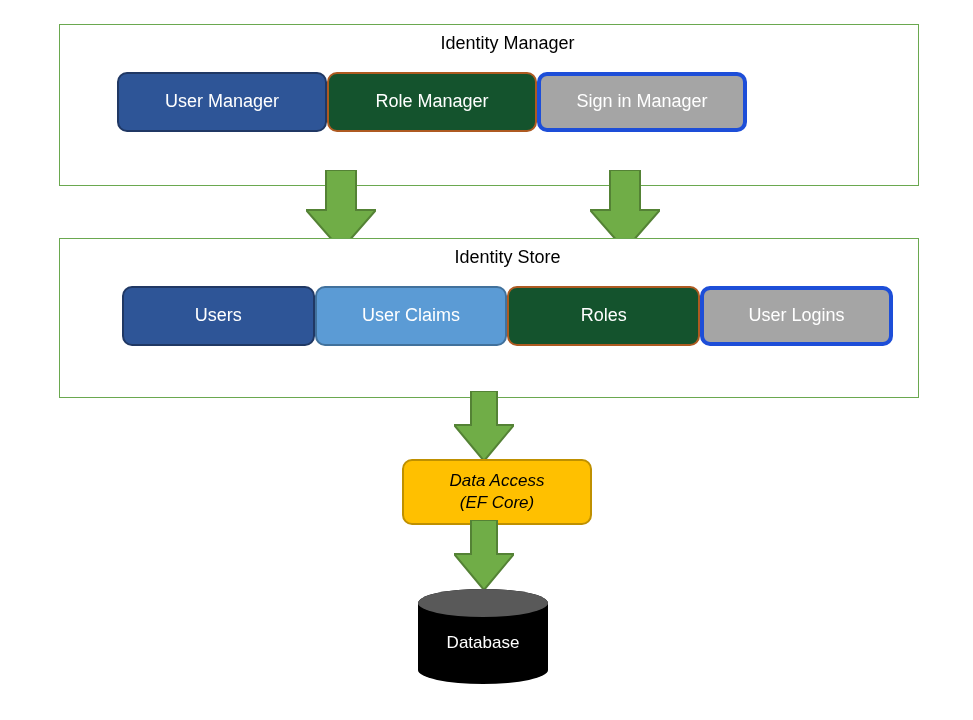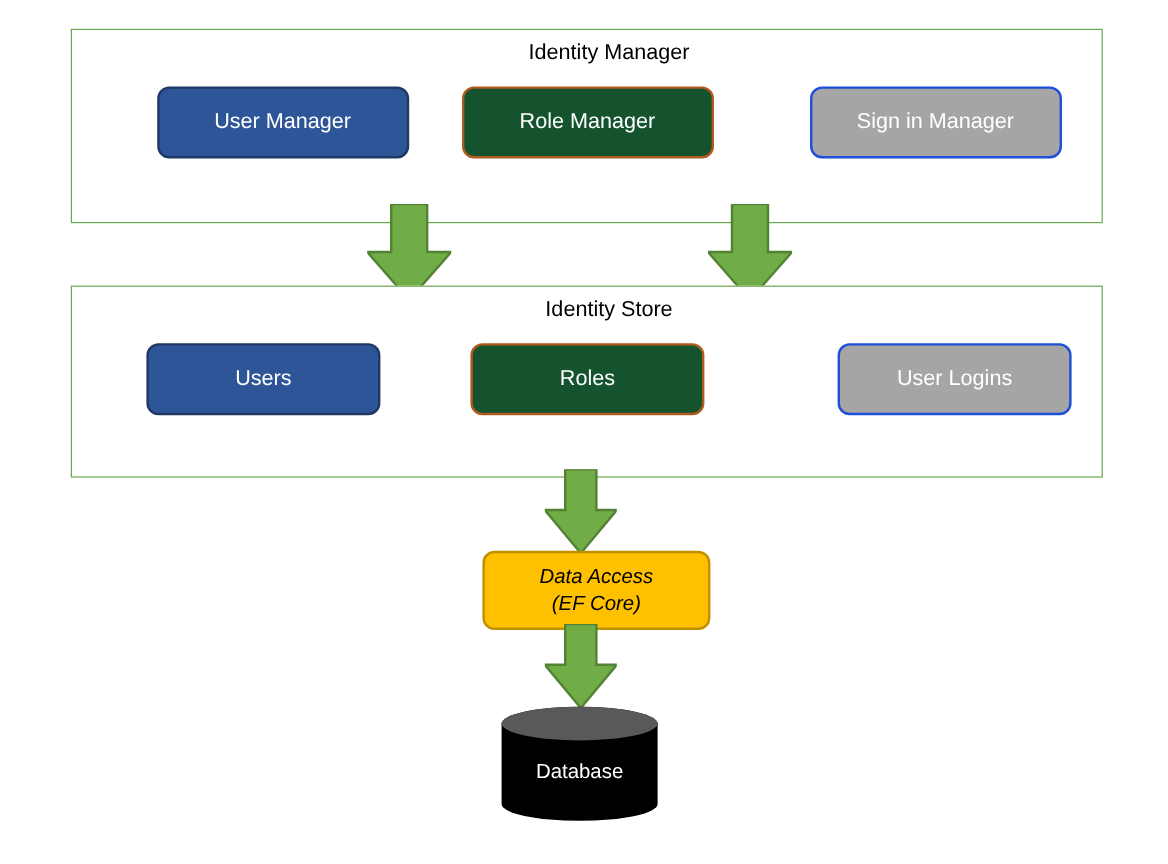--- a/index.html
+++ b/index.html
@@ -19,42 +19,41 @@
   }
   .section-title {
     text-align: center;
     font-size: 18px;
     color: #000;
     padding-top: 8px;
     padding-bottom: 8px;
   }
   .box-row {
     display: flex;
-    justify-content: center;
+    justify-content: flex-start;
     padding: 10px 20px 20px 20px;
-    gap: 44px;
   }
   .box-row2 {
     display: flex;
     justify-content: space-between;
     padding: 10px 25px 20px 25px;
   }
   .pill {
     color: #fff;
     font-size: 18px;
     text-align: center;
     border-radius: 10px;
     display: flex;
     align-items: center;
     justify-content: center;
     line-height: 1.3;
   }
   .pill.blue-dark { background: #2e5597; border: 2px solid #203864; }
   .pill.orange    { background: #14532d; border: 2px solid #ae5a21; }
-  .pill.gray      { background: #a5a5a5; border: 2px solid #1d4ed8; margin-left: 36px; }
+  .pill.gray      { background: #a5a5a5; border: 4px solid #1d4ed8; }
   .pill.blue-light{ background: #5b9bd5; border: 2px solid #41719c; }
   .pill.yellow    { background: #ffc000; border: 2px solid #bf9000; color:#000; font-size:17px; }
 
   .arrow {
     position: absolute;
   }
   .arrow svg { display:block; }
 
   .cylinder {
     position: absolute;
@@ -120,20 +119,21 @@
 <div class="arrow" style="left:590px; top:170px;">
   <svg width="70" height="80" viewBox="0 0 70 80">
     <path d="M20 0 L50 0 L50 40 L70 40 L35 80 L0 40 L20 40 Z" fill="#70ad47" stroke="#548235" stroke-width="2"></path>
   </svg>
 </div>
 
 <div class="container-box" style="left:59px; top:238px; width:860px; height:160px;">
   <div class="section-title">Identity Store</div>
   <div class="box-row2">
     <div class="pill blue-dark" style="width:195px; height:60px;">Users</div>
+    <div class="pill blue-light" style="width:195px; height:60px;">User Claims</div>
     <div class="pill orange" style="width:195px; height:60px;">Roles</div>
     <div class="pill gray" style="width:195px; height:60px;">User Logins</div>
   </div>
 </div>
 
 <div class="arrow" style="left:454px; top:391px;">
   <svg width="60" height="70" viewBox="0 0 60 70">
     <path d="M17 0 L43 0 L43 34 L60 34 L30 70 L0 34 L17 34 Z" fill="#70ad47" stroke="#548235" stroke-width="2"></path>
   </svg>
 </div>

